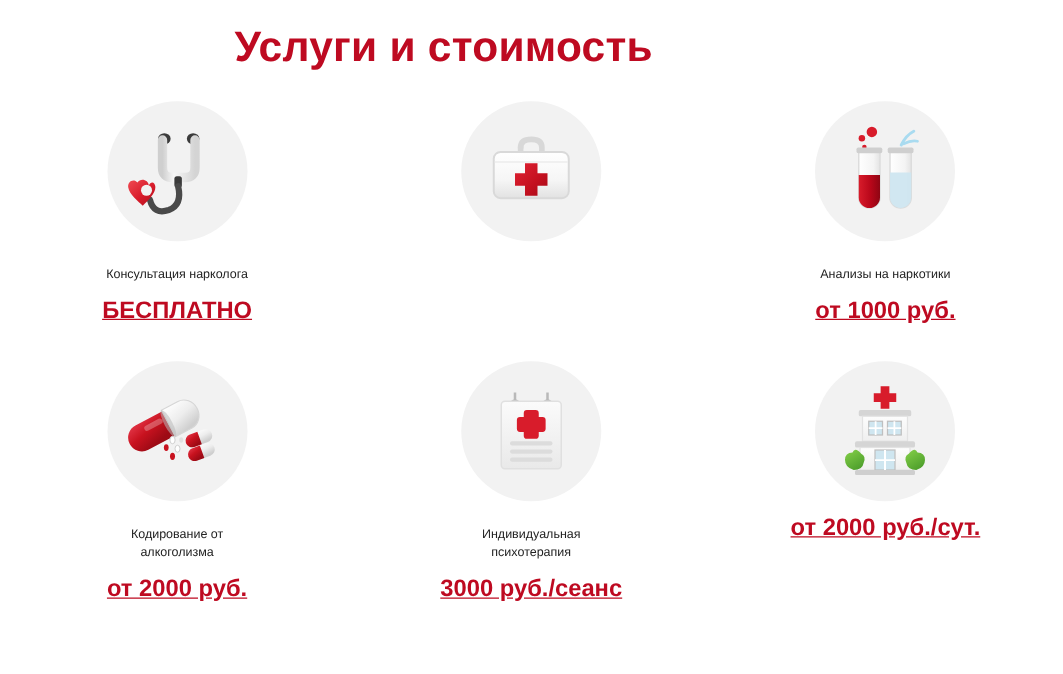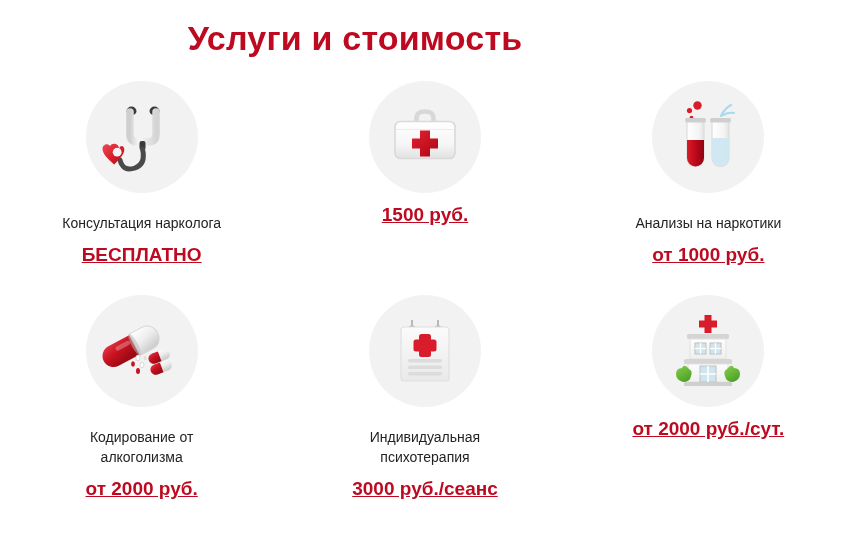--- a/index.html
+++ b/index.html
@@ -53,21 +53,21 @@
     background: #f2f2f2;
     display: flex;
     align-items: center;
     justify-content: center;
     position: relative;
   }
   .icon-circle svg { display: block; }
 
   .card-label {
     margin-top: 20px;
-    font-size: 14px;
+    font-size: 10px;
     color: #232323;
     text-align: center;
     line-height: 1.45;
     max-width: 220px;
     white-space: pre-line;
   }
   .card-price {
     margin-top: 10px;
     font-size: 19px;
     font-weight: bold;
@@ -141,21 +141,20 @@
           <path d="M32.5 22 Q32.5 15.5 41 15.5 Q49.5 15.5 49.5 22 L49.5 26.5" fill="none" stroke="#d8d8d8" stroke-width="4.5" stroke-linecap="round"></path>
           <path d="M32.5 22 L32.5 26.5" fill="none" stroke="#d8d8d8" stroke-width="4.5" stroke-linecap="round"></path>
 
           <rect x="11" y="25.5" width="60" height="37" rx="5.5" fill="url(#g-case)" stroke="#d9d9d9" stroke-width="1.6"></rect>
 
           <line x1="11.8" y1="33.5" x2="70.2" y2="33.5" stroke="#ececec" stroke-width="1.2"></line>
 
           <path d="M36 34.5 h10 v8 h8 v10 h-8 v8 h-10 v-8 h-8 v-10 h8 z" fill="url(#g-cross)"></path>
         </svg>
       </div>
-      <div class="card-price">1500 руб.</div>
     </div>
 
     <div class="card">
       <div class="icon-circle">
         <svg width="82" height="82" viewBox="0 0 82 82" aria-hidden="true">
           <defs>
             <linearGradient id="g-blood" x1="0" y1="0" x2="1" y2="0">
               <stop offset="0%" stop-color="#d81c2b"></stop>
               <stop offset="55%" stop-color="#b9071a"></stop>
               <stop offset="100%" stop-color="#8e0513"></stop>

